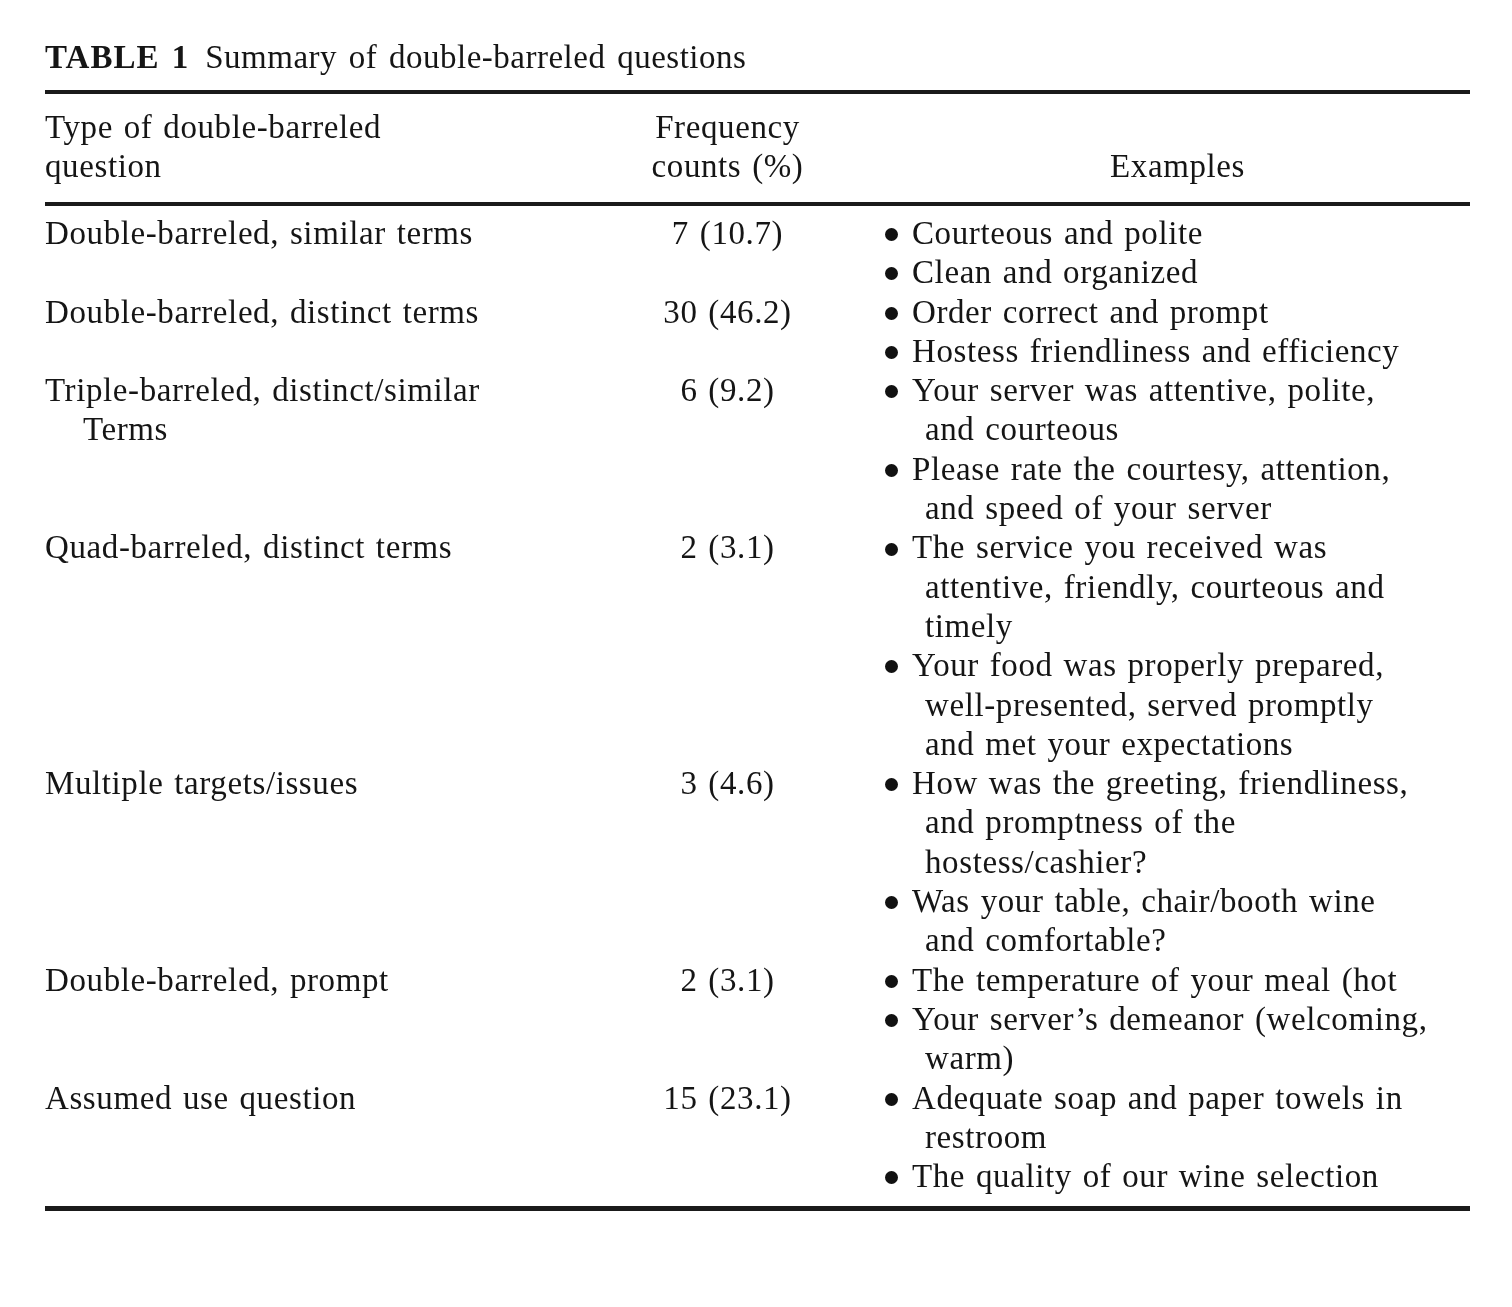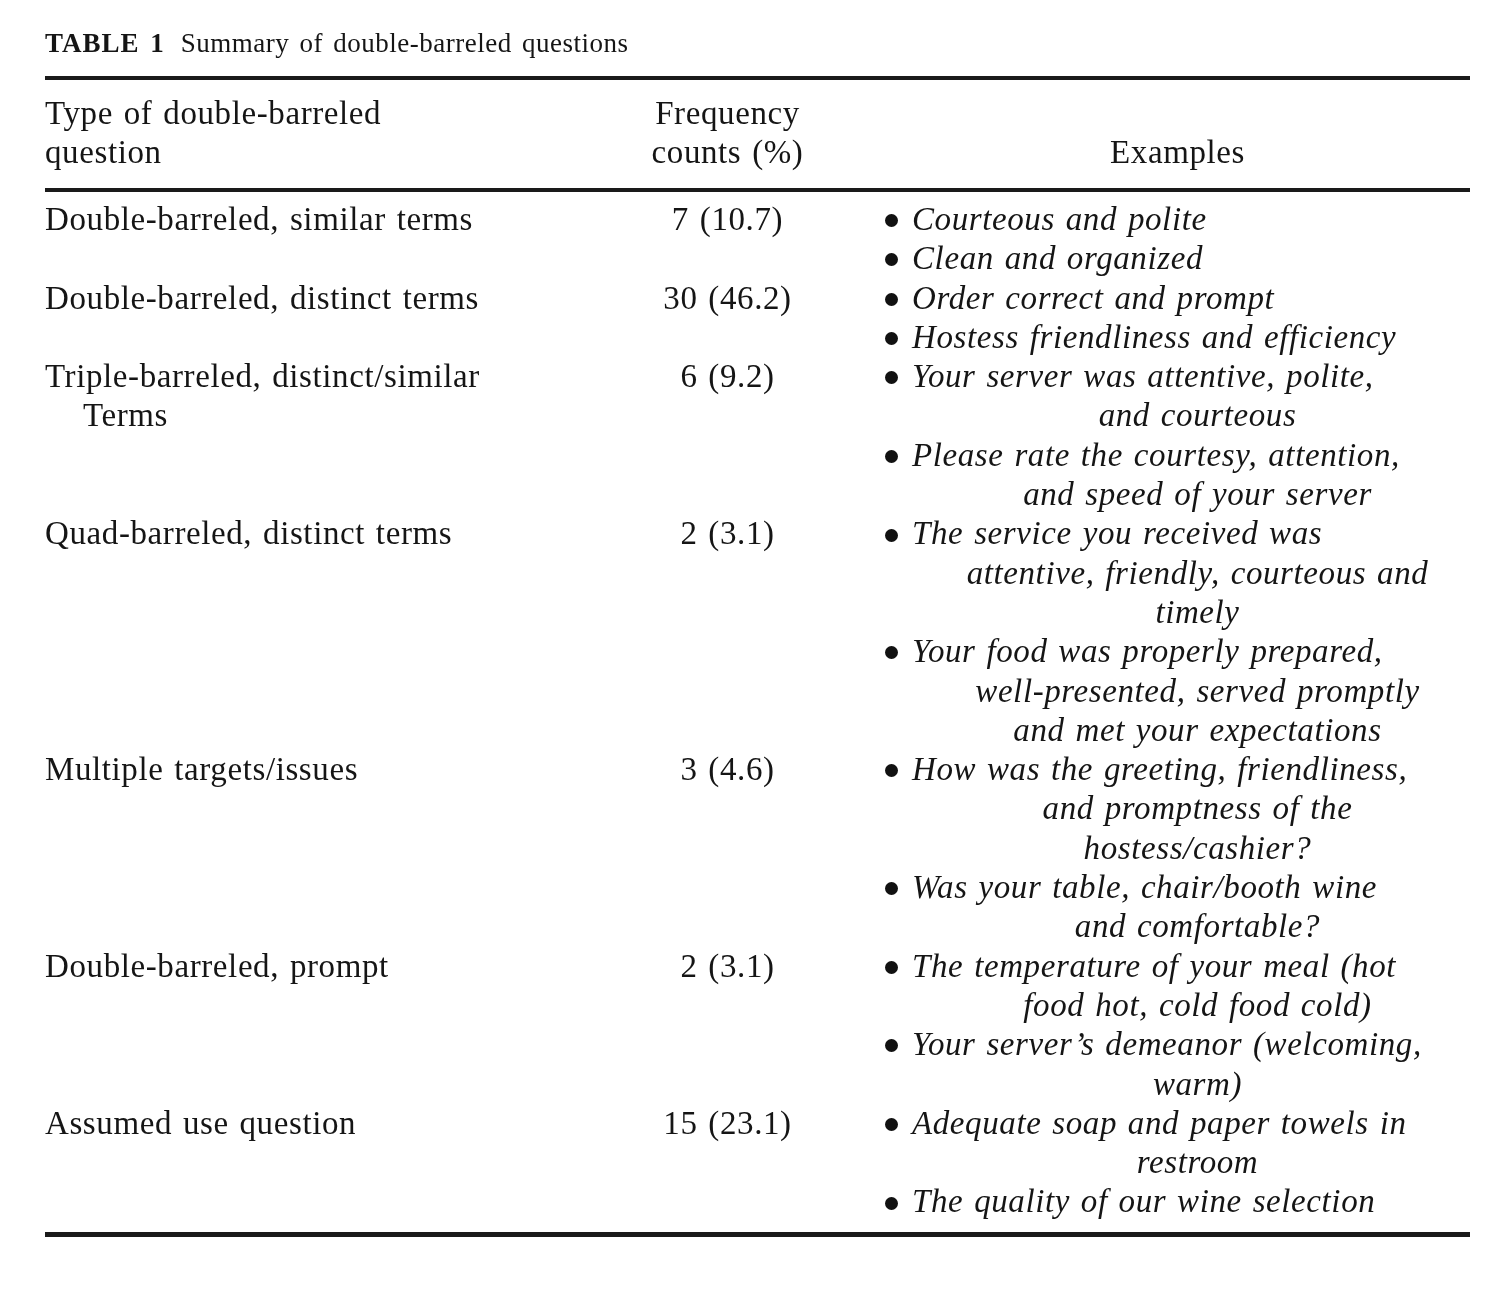--- a/index.html
+++ b/index.html
@@ -6,22 +6,22 @@
   html, body {
     width: 1512px; height: 1307px;
     background: #ffffff;
     color: #151515;
     font-family: "Liberation Serif", "DejaVu Serif", serif;
   }
   .sheet { padding: 0 42px 0 45px; }
 
   
   .table-title {
-    margin-top: 22px;
-    font-size: 27px;
+    margin-top: 36px;
+    font-size: 33px;
     line-height: 42px;
     letter-spacing: 0.5px;
     word-spacing: 3px;
     white-space: nowrap;
   }
   .table-title .tnum {
     font-weight: bold;
     letter-spacing: 1px;
     margin-right: 16px;
   }
@@ -52,33 +52,33 @@
     padding-top: 8px;
     padding-bottom: 10px;
     font-size: 33px;
     line-height: 39.3px;
     letter-spacing: 0.6px;
     word-spacing: 2px;
   }
   .row { }
   .type-cont { padding-left: 38px; }
 
-  .ex-list { list-style: none; font-style: italic; }
+  .ex-list { list-style: none; }
   .ex-first { display: flex; align-items: center; white-space: nowrap; }
   .bullet {
     flex: 0 0 auto;
     display: inline-block;
     width: 13px; height: 13px;
     border-radius: 50%;
     background: #111111;
     margin-right: 14px;
     position: relative;
     top: 1px;
   }
-  .ex-cont { padding-left: 40px; white-space: nowrap; text-align: center; }
+  .ex-cont { padding-left: 40px; white-space: nowrap; }
   .nowrap { white-space: nowrap; }
 </style>
 </head>
 <body>
 
 <div class="sheet">
 
   <div class="table-title">
     <span class="tnum">TABLE 1</span><span>Summary of double-barreled questions</span>
   </div>
@@ -244,21 +244,20 @@
           <div class="nowrap">2 (3.1)</div>
         </div>
         <div class="col-gap"></div>
         <div class="col-ex">
           <ul class="ex-list">
             <li class="ex-item">
               <div class="ex-first">
                 <span class="bullet"></span>
                 <span class="ex-text">The temperature of your meal (hot</span>
               </div>
-              <div class="ex-cont">food hot, cold food cold)</div>
             </li>
             <li class="ex-item">
               <div class="ex-first">
                 <span class="bullet"></span>
                 <span class="ex-text">Your server’s demeanor (welcoming,</span>
               </div>
               <div class="ex-cont">warm)</div>
             </li>
           </ul>
         </div>

